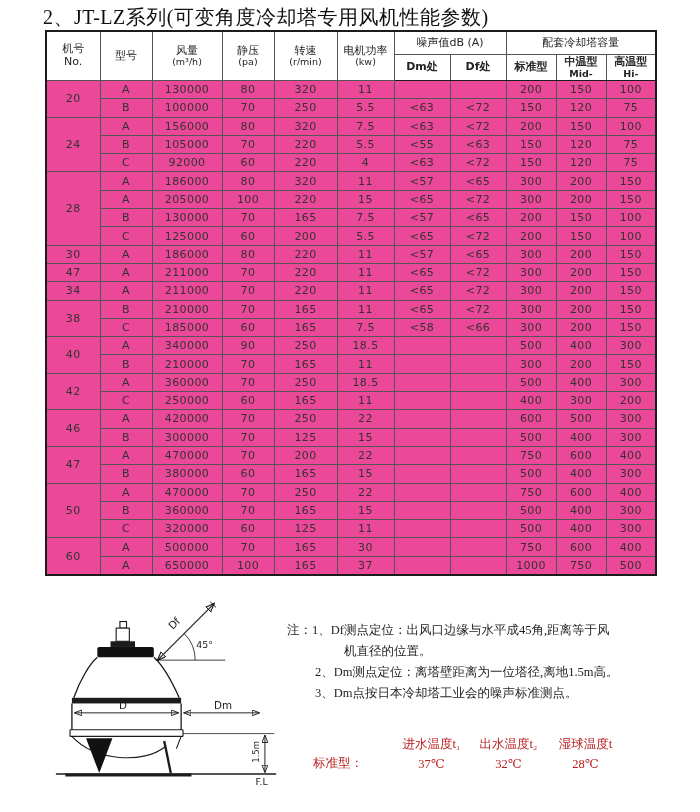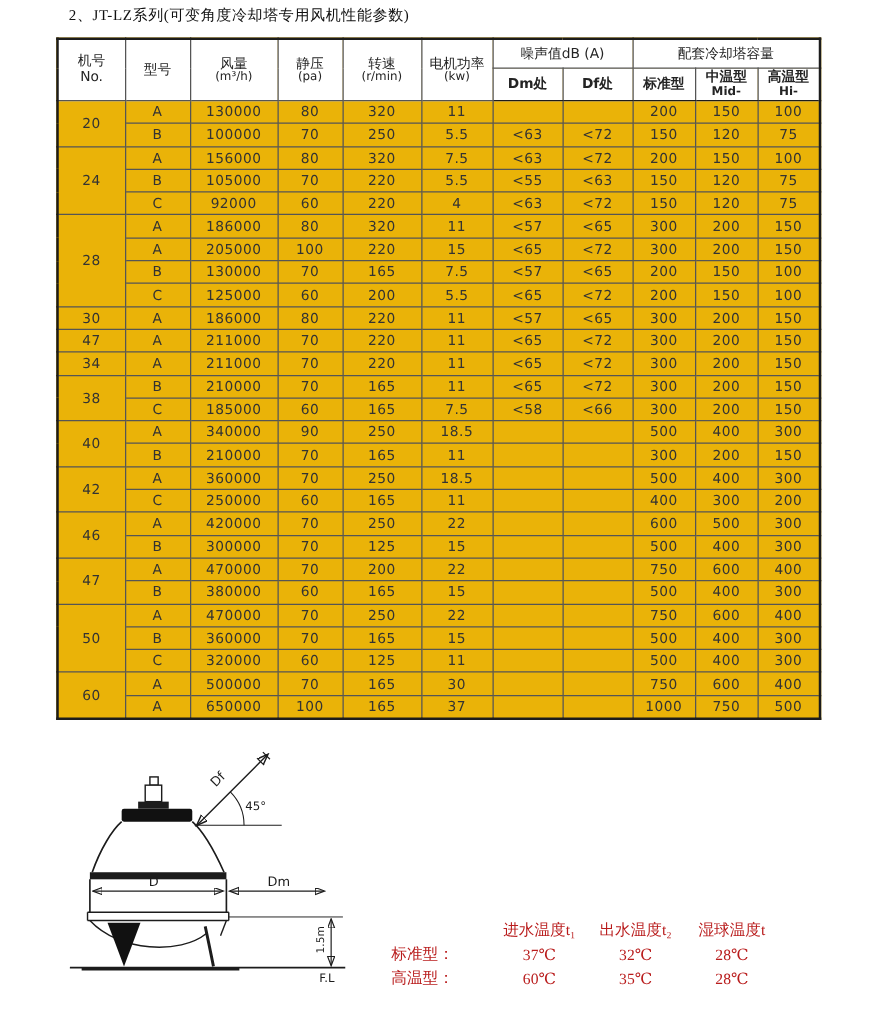--- a/index.html
+++ b/index.html
@@ -2,28 +2,28 @@
 <html><head>
 <meta charset="utf-8">
 <style>
   html,body{margin:0;padding:0;background:#e8e8e8;}
   .page{
     position:relative;width:700px;height:812px;background:#ffffff;
     font-family:"Liberation Serif","DejaVu Serif",serif;color:#1f1f1f;
     overflow:hidden;margin:0 auto;
   }
   .page-title{
-    position:absolute;left:55px;top:4px;font-size:12px;color:#101010;
+    position:absolute;left:43px;top:4px;font-size:20px;color:#101010;
     letter-spacing:0.5px;
     font-family:Liberation Serif, serif;
   }
   
   .main-table{
     position:absolute;left:45px;top:30px;width:610px;
-    border-collapse:collapse;table-layout:fixed;background:#eab308;
+    border-collapse:collapse;table-layout:fixed;background:#ec4899;
     border:2px solid #1c1c1c;
     font-family:"DejaVu Sans","Liberation Sans",sans-serif;
   }
   .main-table th,.main-table td{
     border:1px solid #555;text-align:center;vertical-align:middle;
     padding:0;font-weight:normal;color:#242424;
   }
   .main-table thead th{font-size:11px;line-height:1.15;height:22px;background:#fff;}
   .main-table thead tr:last-child th{height:25px;border-bottom:1.7px solid #1c1c1c;font-weight:bold;}
   .h2{font-size:9.5px;line-height:1.05;letter-spacing:0;}
@@ -512,39 +512,39 @@
     <text x="174" y="118" font-size="11">Dm</text>
 
     <line x1="141" y1="144" x2="238" y2="144" stroke-width="0.8"></line>
     <line x1="228" y1="146" x2="228" y2="185" stroke-width="1" marker-start="url(#arr)" marker-end="url(#arr)"></line>
     <text x="222" y="175" font-size="9" transform="rotate(-90 222 175)">1.5m</text>
     <text x="218" y="199" font-size="10">F.L</text>
   </svg>
 
   <div class="diagram-caption">注：冷却塔风机噪声测点位置</div>
 
+  <div class="notes">
+      <div class="note-line indent-0">注：1、Df测点定位：出风口边缘与水平成45角,距离等于风</div>
+      <div class="note-line indent-2">机直径的位置。</div>
+      <div class="note-line indent-1">2、Dm测点定位：离塔壁距离为一位塔径,离地1.5m高。</div>
+      <div class="note-line indent-1">3、Dm点按日本冷却塔工业会的噪声标准测点。</div>
+    </div>
 
   <table class="temp-table">
     <thead>
       <tr>
         <th class="tt-label"></th>
         <th class="tt-col">进水温度t₁</th>
         <th class="tt-col">出水温度t₂</th>
         <th class="tt-col">湿球温度t</th>
       </tr>
     </thead>
     <tbody>
         <tr>
           <td class="tt-label">标准型：</td>
           <td class="tt-col">37℃</td>
           <td class="tt-col">32℃</td>
           <td class="tt-col">28℃</td>
         </tr>
-        <tr>
-          <td class="tt-label">高温型：</td>
-          <td class="tt-col">60℃</td>
-          <td class="tt-col">35℃</td>
-          <td class="tt-col">28℃</td>
-        </tr>
       </tbody>
   </table>
 
 </div>
 
 </body></html>

